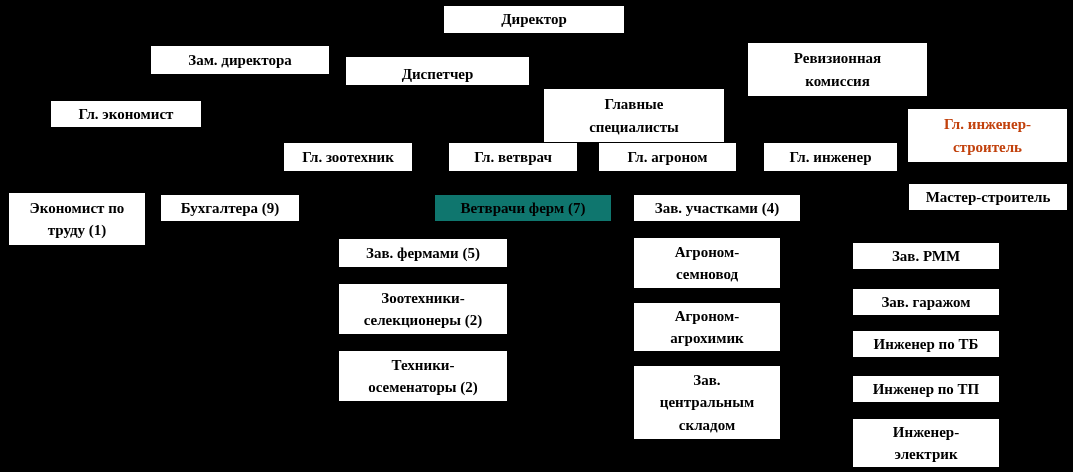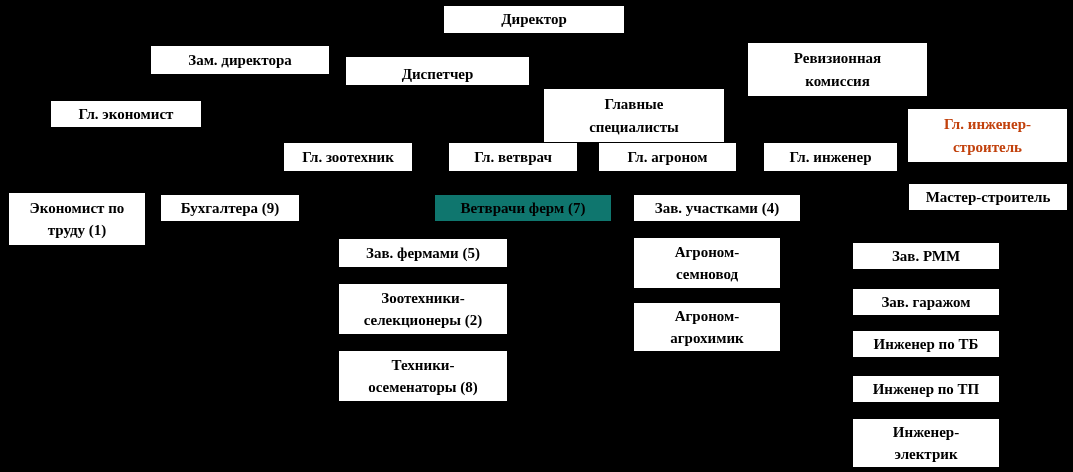--- a/index.html
+++ b/index.html
@@ -116,21 +116,26 @@
     </div>
     <div class="node" style="left: 633px; top: 302px; width: 148px; height: 50px; background: rgb(255, 255, 255);">
       <span style="color: rgb(0, 0, 0);">Агроном-
 агрохимик</span>
     </div>
     <div class="node" style="left: 852px; top: 330px; width: 148px; height: 28px; background: rgb(255, 255, 255);">
       <span style="color: rgb(0, 0, 0);">Инженер по ТБ</span>
     </div>
     <div class="node" style="left: 338px; top: 350px; width: 170px; height: 52px; background: rgb(255, 255, 255);">
       <span style="color: rgb(0, 0, 0);">Техники-
-осеменаторы (8)</span>
+осеменаторы (2)</span>
+    </div>
+    <div class="node" style="left: 633px; top: 365px; width: 148px; height: 75px; background: rgb(255, 255, 255);">
+      <span style="color: rgb(0, 0, 0);">Зав.
+центральным
+складом</span>
     </div>
     <div class="node" style="left: 852px; top: 375px; width: 148px; height: 28px; background: rgb(255, 255, 255);">
       <span style="color: rgb(0, 0, 0);">Инженер по ТП</span>
     </div>
     <div class="node" style="left: 852px; top: 418px; width: 148px; height: 50px; background: rgb(255, 255, 255);">
       <span style="color: rgb(0, 0, 0);">Инженер-
 электрик</span>
     </div>
   </div>
 

